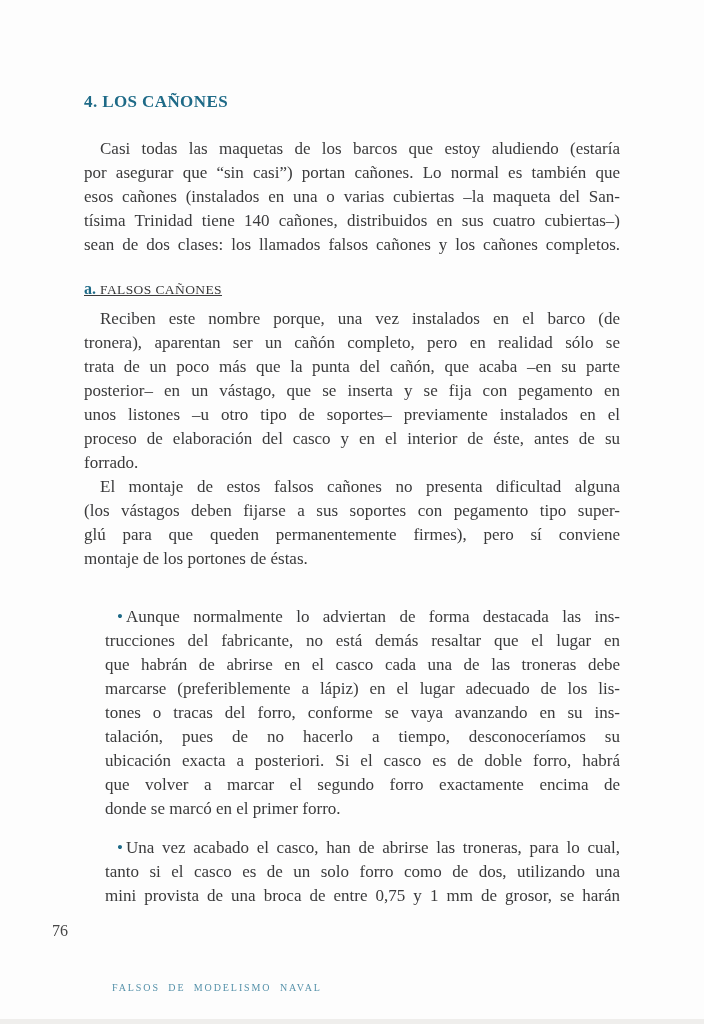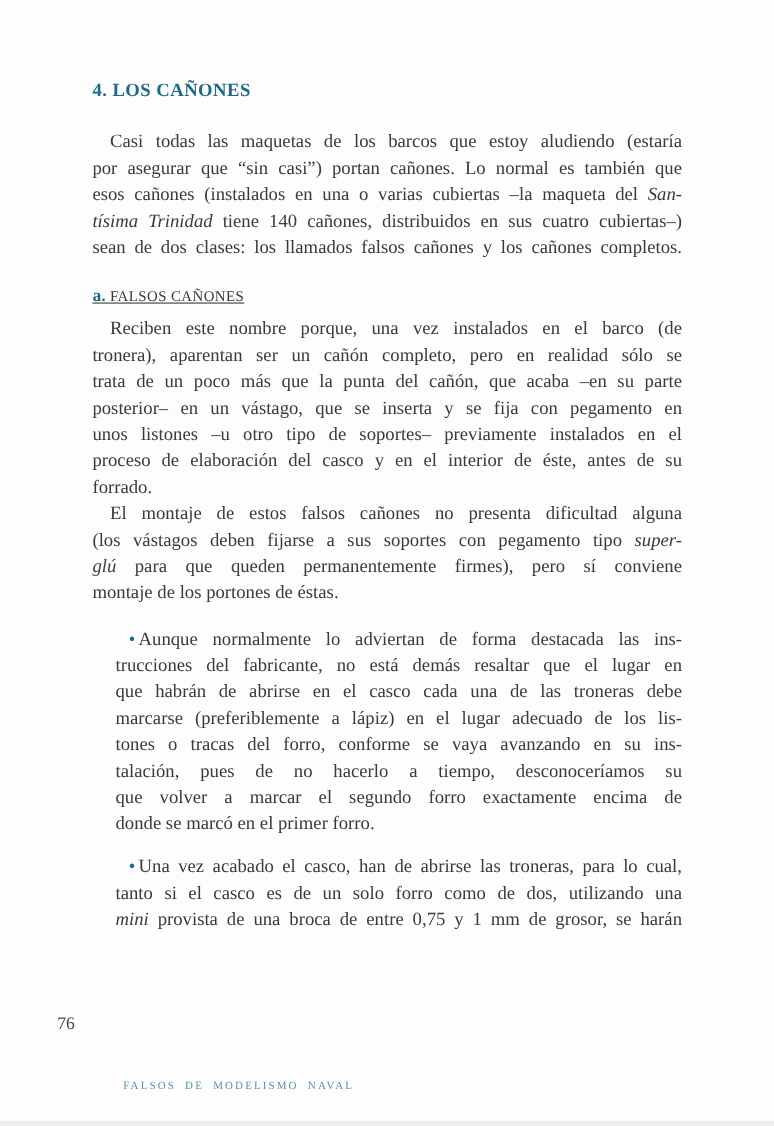--- a/index.html
+++ b/index.html
@@ -25,31 +25,32 @@
     left:84px;top:72px;
     width:536px;
   }
   .heading{
     font-size:17px;
     font-weight:700;
     letter-spacing:0.4px;
     color:var(--accent);
     margin-bottom:25px;
     line-height:20px;
+    margin-top:20px;
   }
   .blk{font-size:17px;}
   .blk-sub{margin-top:20px;margin-bottom:5px;text-decoration:underline;}
-  .blk-bullet{margin-top:18px;margin-left:21px;}
+  .blk-bullet{margin-top:34px;margin-left:21px;}
   .blk-bullet + .blk-bullet{margin-top:15px;}
   .line{line-height:24px;}
   .line.j{text-align:justify;text-align-last:justify;}
   .line.last{text-align:left;text-align-last:left;}
   .line.ind{text-indent:16px;}
   .blk-bullet .line.ind{text-indent:12px;}
-  .seg.it{font-style:italic;}
+  .seg.it{}
   .seg.bullet{color:var(--accent);margin-right:3px;}
   .seg.sub-prefix{color:var(--accent);font-weight:700;font-size:16px;}
   .seg.sub-caps{font-size:13.5px;letter-spacing:0.4px;color:#373738;}
   .footer-pagenum{
     position:absolute;
     left:52px;top:922px;
     font-size:16px;
     color:#474747;
   }
   .footer-title{
@@ -98,20 +99,21 @@
           <div class="line j"><span class="seg it">glú</span><span class="seg"> para que queden permanentemente firmes), pero sí conviene</span></div>
           <div class="line last"><span class="seg">montaje de los portones de éstas.</span></div>
         </div>
         <div class="blk blk-bullet">
           <div class="line j ind"><span class="seg bullet">•</span><span class="seg">Aunque normalmente lo adviertan de forma destacada las ins-</span></div>
           <div class="line j"><span class="seg">trucciones del fabricante, no está demás resaltar que el lugar en</span></div>
           <div class="line j"><span class="seg">que habrán de abrirse en el casco cada una de las troneras debe</span></div>
           <div class="line j"><span class="seg">marcarse (preferiblemente a lápiz) en el lugar adecuado de los lis-</span></div>
           <div class="line j"><span class="seg">tones o tracas del forro, conforme se vaya avanzando en su ins-</span></div>
           <div class="line j"><span class="seg">talación, pues de no hacerlo a tiempo, desconoceríamos su</span></div>
+          <div class="line j"><span class="seg">ubicación exacta a posteriori. Si el casco es de doble forro, habrá</span></div>
           <div class="line j"><span class="seg">que volver a marcar el segundo forro exactamente encima de</span></div>
           <div class="line last"><span class="seg">donde se marcó en el primer forro.</span></div>
         </div>
         <div class="blk blk-bullet">
           <div class="line j ind"><span class="seg bullet">•</span><span class="seg">Una vez acabado el casco, han de abrirse las troneras, para lo cual,</span></div>
           <div class="line j"><span class="seg">tanto si el casco es de un solo forro como de dos, utilizando una</span></div>
           <div class="line j"><span class="seg it">mini</span><span class="seg"> provista de una broca de entre 0,75 y 1 mm de grosor, se harán</span></div>
         </div>
       </div>
   </div>

